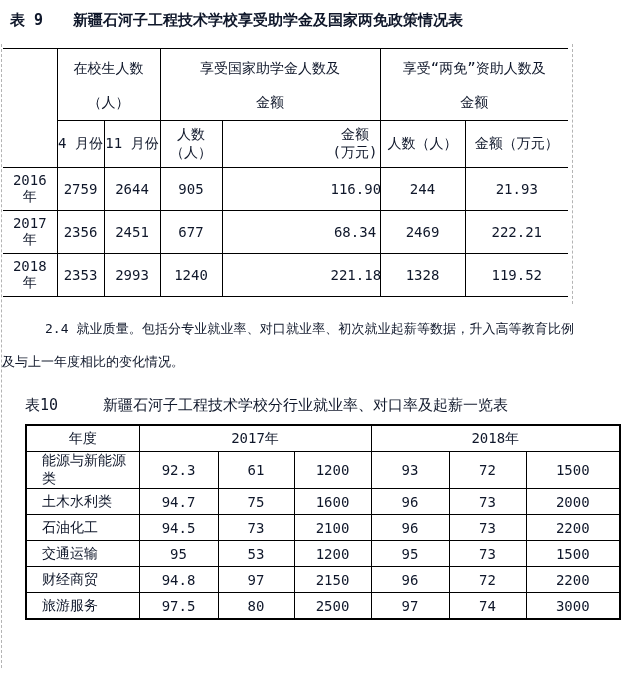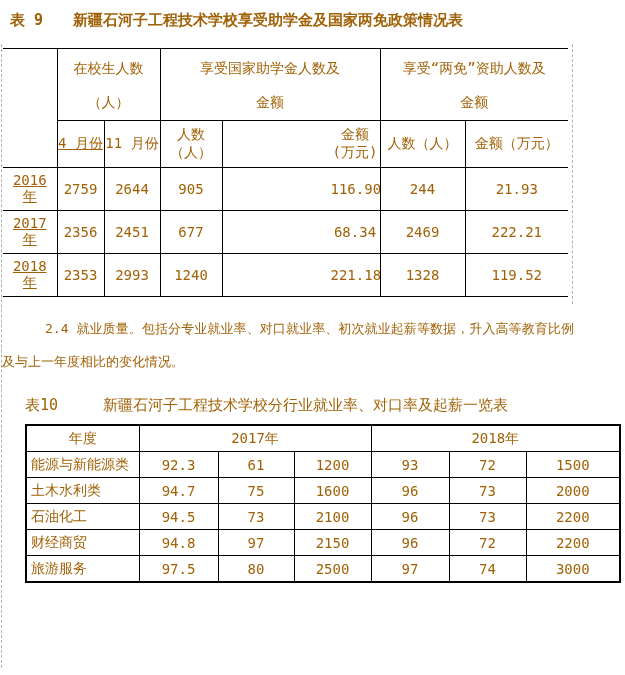--- a/index.html
+++ b/index.html
@@ -1,48 +1,48 @@
 <!DOCTYPE html>
 <html><head>
 <meta charset="utf-8">
 <style>
   html,body{margin:0;padding:0;background:#ffffff;}
   #page{
     position:relative;width:625px;height:675px;background:#ffffff;overflow:hidden;
-    font-family:"DejaVu Sans Mono","DejaVu Sans",monospace;color:#a16207;
+    font-family:"DejaVu Sans Mono","DejaVu Sans",monospace;color:#0f172a;
   }
   
   .guide{position:absolute;width:0;border-left:1px dashed #b4b4b4;}
   #guide-left{left:1px;top:44px;height:624px;}
   #guide-right{left:572px;top:44px;height:260px;}
 
   .caption{position:absolute;font-size:15px;white-space:nowrap;}
   #caption9{left:10px;top:11px;font-weight:bold;}
   #caption10{left:25px;top:396px;font-weight:normal;}
 
   table{border-collapse:collapse;table-layout:fixed;position:absolute;}
   td{border:1px solid #000;text-align:center;vertical-align:middle;
      font-size:14px;padding:0;overflow:hidden;}
 
   
   #table9{left:3px;top:48px;width:565px;}
-  #table9 td:first-child{border-left:none;text-decoration:underline;}
+  #table9 td:first-child{border-left:none;}
   #table9 td:last-child{border-right:none;}
   #table9 tr.h1 td{height:71px;white-space:pre-line;line-height:34px;margin-top:48px;}
   #table9 tr.h2 td{height:46px;}
   #table9 tr.dr td{height:42px;}
   #table9 td.shift-r{padding-left:108px;}
   #table9 td.corner{border-left:none;}
 
   
   #table10{left:25px;top:424px;width:594px;border:2px solid #000;}
   #table10 tr.h1 td{height:25px;text-align:center;}
   #table10 tr.h2 td{height:42px;white-space:pre-line;line-height:17px;}
   #table10 tr.dr td{height:25px;}
-  #table10 td.cat{text-align:left;padding-left:4px;}
+  #table10 td.cat{text-align:left;padding-left:15px;}
 
   #para24{
     position:absolute;left:2px;top:312px;width:572px;
     font-size:13px;line-height:33px;text-indent:43px;text-align:justify;
   }
 </style>
 </head>
 <body>
 
 <div id="page">
@@ -151,20 +151,29 @@
     <tr class="dr">
       <td class="cat">石油化工</td>
       <td>94.5</td>
       <td>73</td>
       <td>2100</td>
       <td>96</td>
       <td>73</td>
       <td>2200</td>
     </tr>
     <tr class="dr">
+      <td class="cat">交通运输</td>
+      <td>95</td>
+      <td>53</td>
+      <td>1200</td>
+      <td>95</td>
+      <td>73</td>
+      <td>1500</td>
+    </tr>
+    <tr class="dr">
       <td class="cat">财经商贸</td>
       <td>94.8</td>
       <td>97</td>
       <td>2150</td>
       <td>96</td>
       <td>72</td>
       <td>2200</td>
     </tr>
     <tr class="dr">
       <td class="cat">旅游服务</td>

